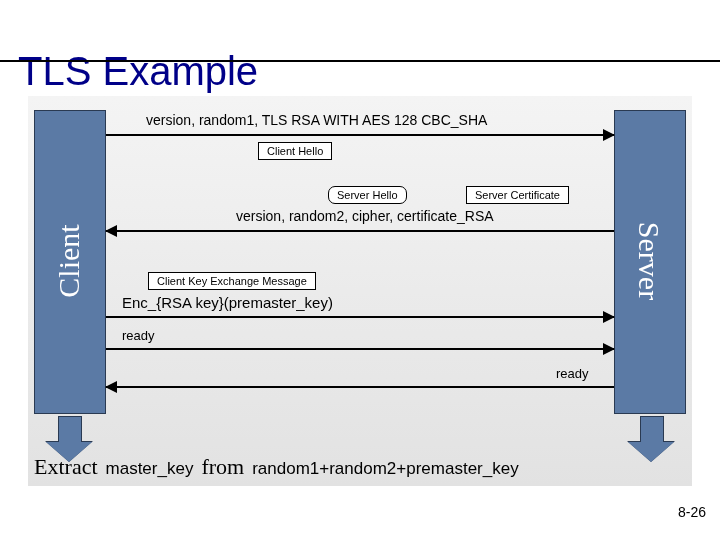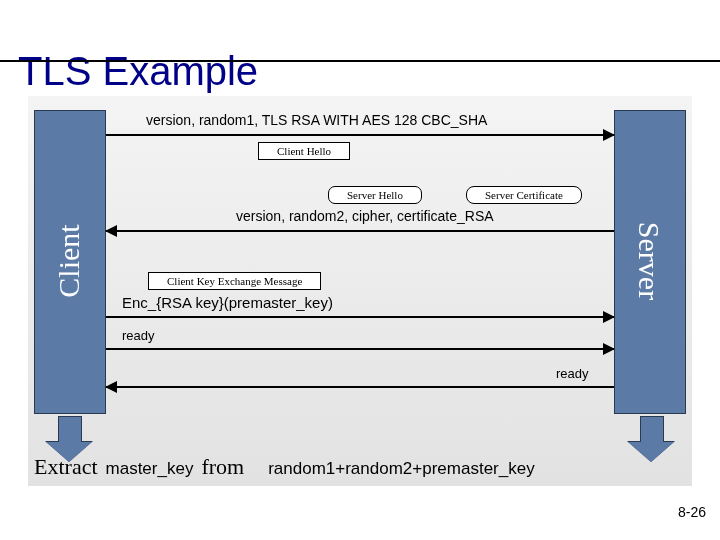--- a/index.html
+++ b/index.html
@@ -107,22 +107,22 @@
     top: -5px;
     width: 0; height: 0;
     border-top: 6px solid transparent;
     border-bottom: 6px solid transparent;
     border-right: 12px solid #000;
   }
   .box-label {
     position: absolute;
     background: #fff;
     border: 1px solid #000;
-    font-family: Liberation Serif, serif;
-    padding: 2px 18px;
+    font-family: Liberation Sans, sans-serif;
+    padding: 2px 8px;
     white-space: nowrap;
   }
   .mono {
     font-family: Liberation Sans, sans-serif;
     position: absolute;
     white-space: nowrap;
   }
   .serif {
     font-family: "Times New Roman", Times, serif;
     position: absolute;
@@ -151,21 +151,21 @@
 
   <div class="actor-box" style="right:6px;">
     <div class="actor-label" style="left:34px; top:150px; transform: translate(-50%,-50%) rotate(90deg);">Server</div>
   </div>
 
   <div class="mono" style="left:118px; top:16px; font-size:14px;">version, random1, TLS RSA WITH AES 128 CBC_SHA</div>
   <div class="msg-line arrow-right" style="left:78px; top:38px; width:508px;"></div>
   <div class="box-label" style="left:230px; top:46px; font-size:11px;">Client Hello</div>
 
   <div class="box-label" style="left:300px; top:90px; font-size:11px;border-radius:7px;">Server Hello</div>
-  <div class="box-label" style="left:438px; top:90px; font-size:11px;border-radius:8px;">Server Certificate</div>
+  <div class="box-label" style="left:438px; top:90px; font-size:11px;">Server Certificate</div>
   <div class="mono" style="left:208px; top:112px; font-size:14px;">version, random2, cipher, certificate_RSA</div>
   <div class="msg-line arrow-left" style="left:78px; top:134px; width:508px;"></div>
 
   <div class="box-label" style="left:120px; top:176px; font-size:11px;">Client Key Exchange Message</div>
   <div class="mono" style="left:94px; top:198px; font-size:15px;">Enc_{RSA key}(premaster_key)</div>
   <div class="msg-line arrow-right" style="left:78px; top:220px; width:508px;"></div>
 
   <div class="mono" style="left:94px; top:232px; font-size:13px;">ready</div>
   <div class="msg-line arrow-right" style="left:78px; top:252px; width:508px;"></div>
 
@@ -180,18 +180,18 @@
   <div class="big-arrow" style="right:18px; top:320px;">
     <div class="head-outline"></div>
       <div class="shaft"></div>
       <div class="head"></div>
   </div>
 
   <div style="position:absolute; left:6px; top:358px; white-space:nowrap;">
     <span class="serif" style="position:static; font-size:22px;">Extract</span>
     <span class="mono" style="position:static; font-size:17px; margin-left:4px;">master_key</span>
     <span class="serif" style="position:static; font-size:22px; margin-left:4px;">from</span>
-    <span class="mono" style="position:static; font-size:17px; margin-left:20px;">random1+random2+premaster_key</span>
+    <span class="mono" style="position:static; font-size:17px; margin-left:4px;">random1+random2+premaster_key</span>
   </div>
 
 </div>
 
 <div class="page-num">8-26</div>
 
 </body></html>

